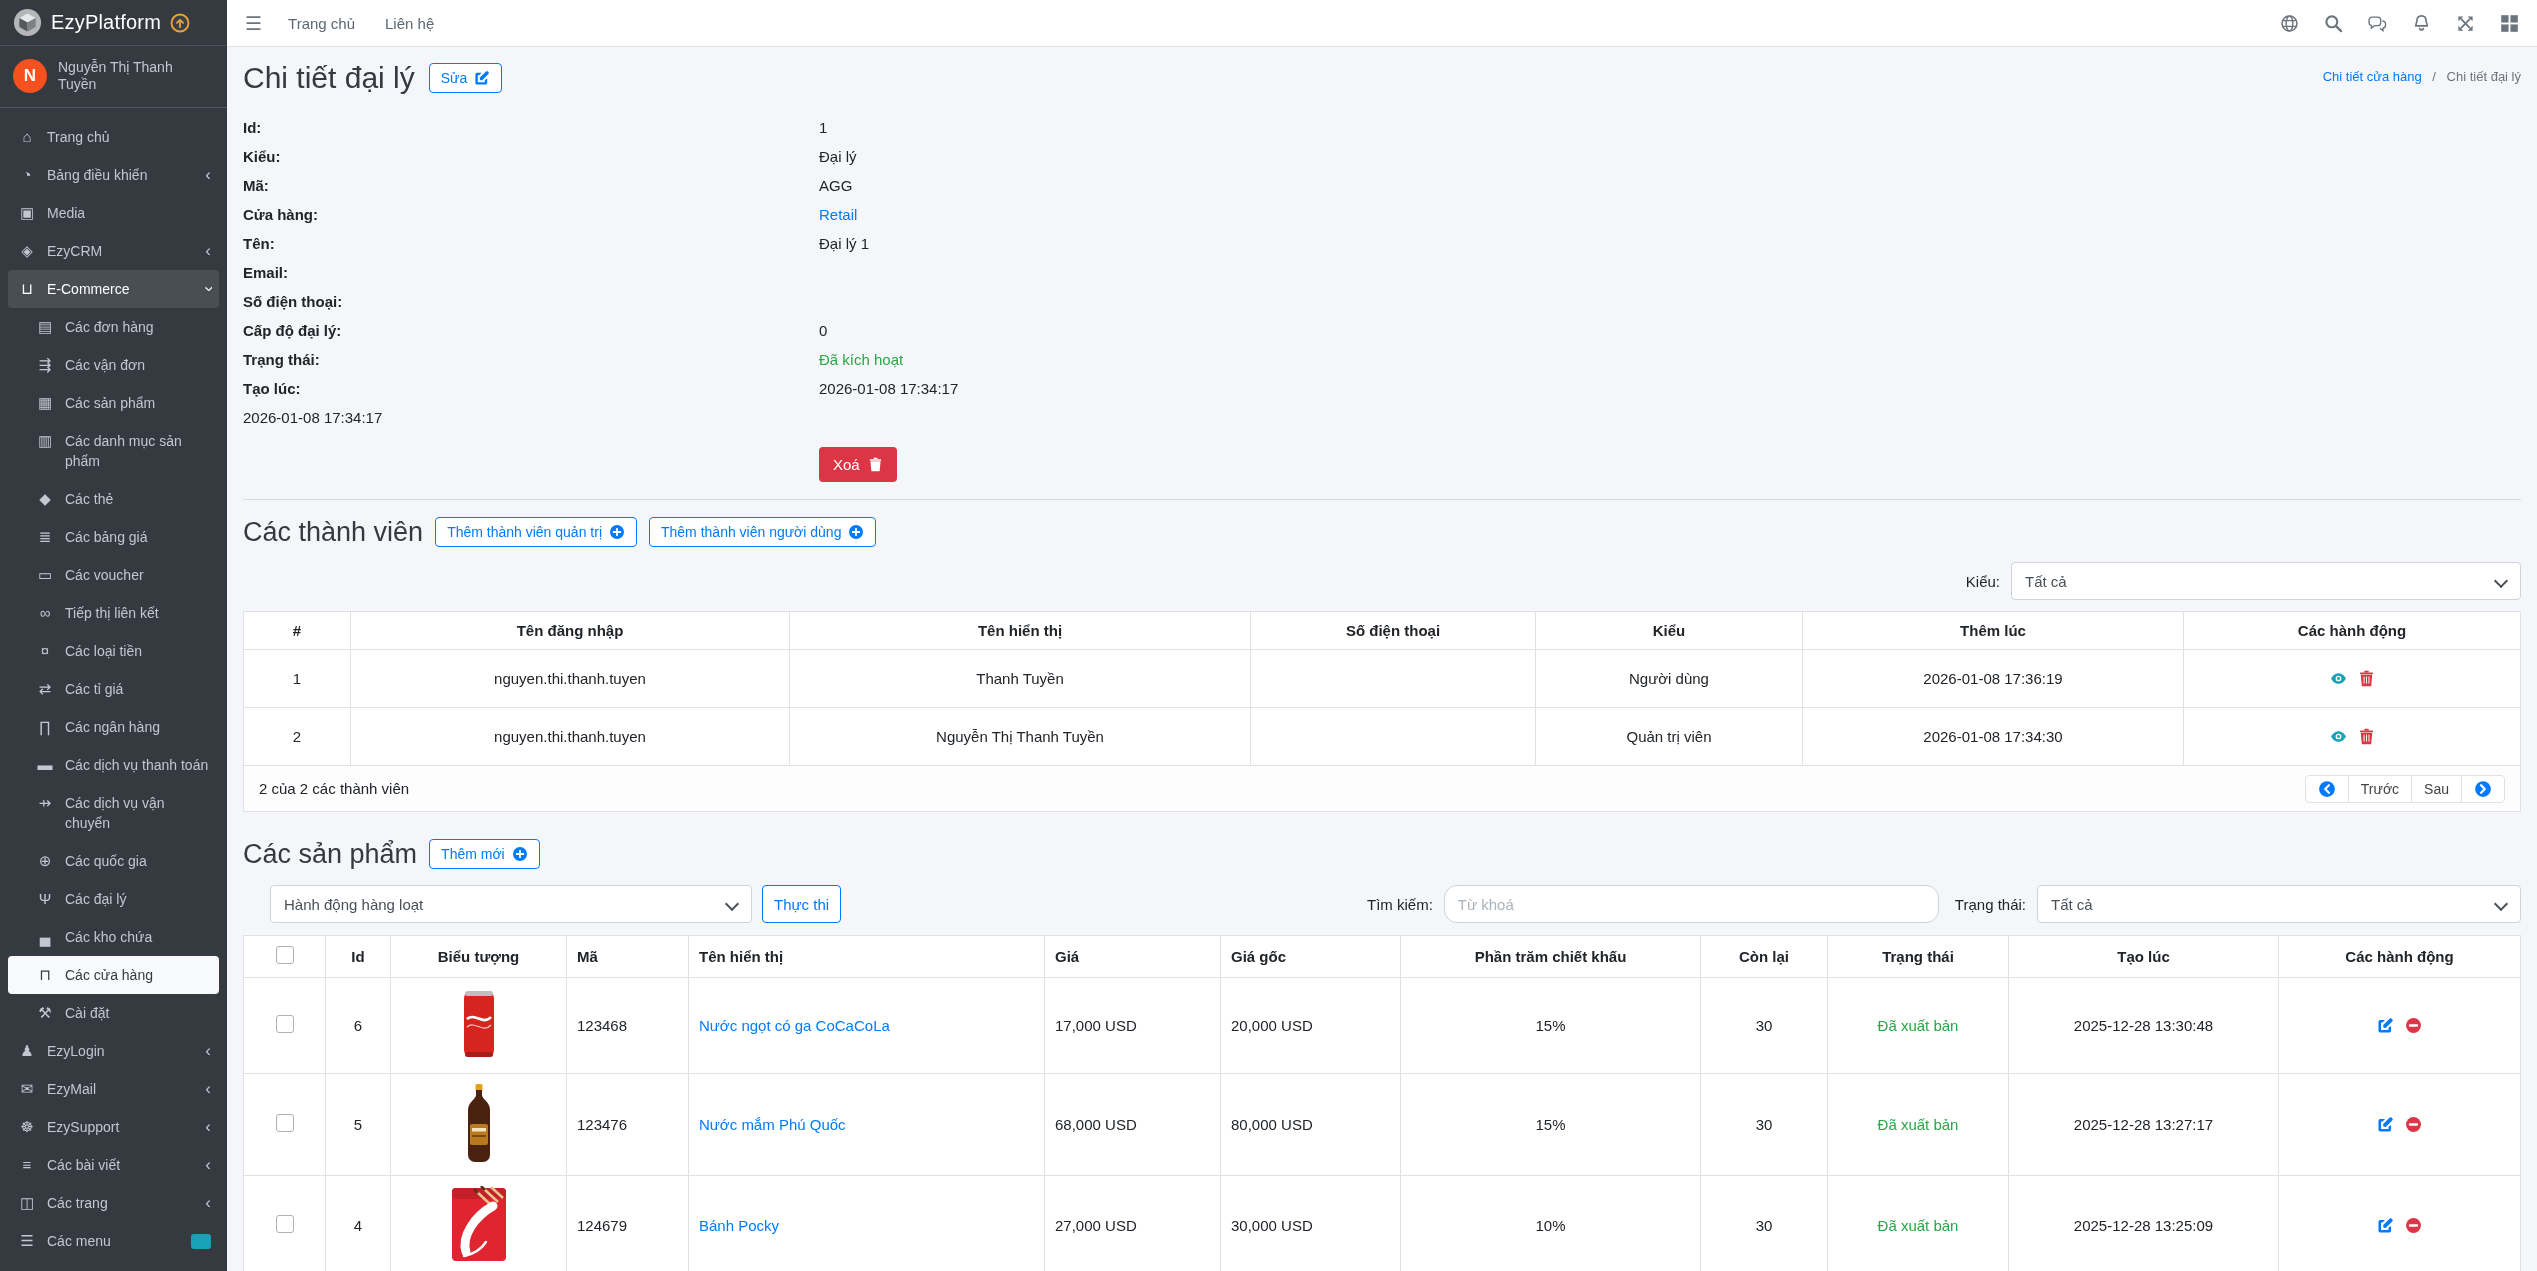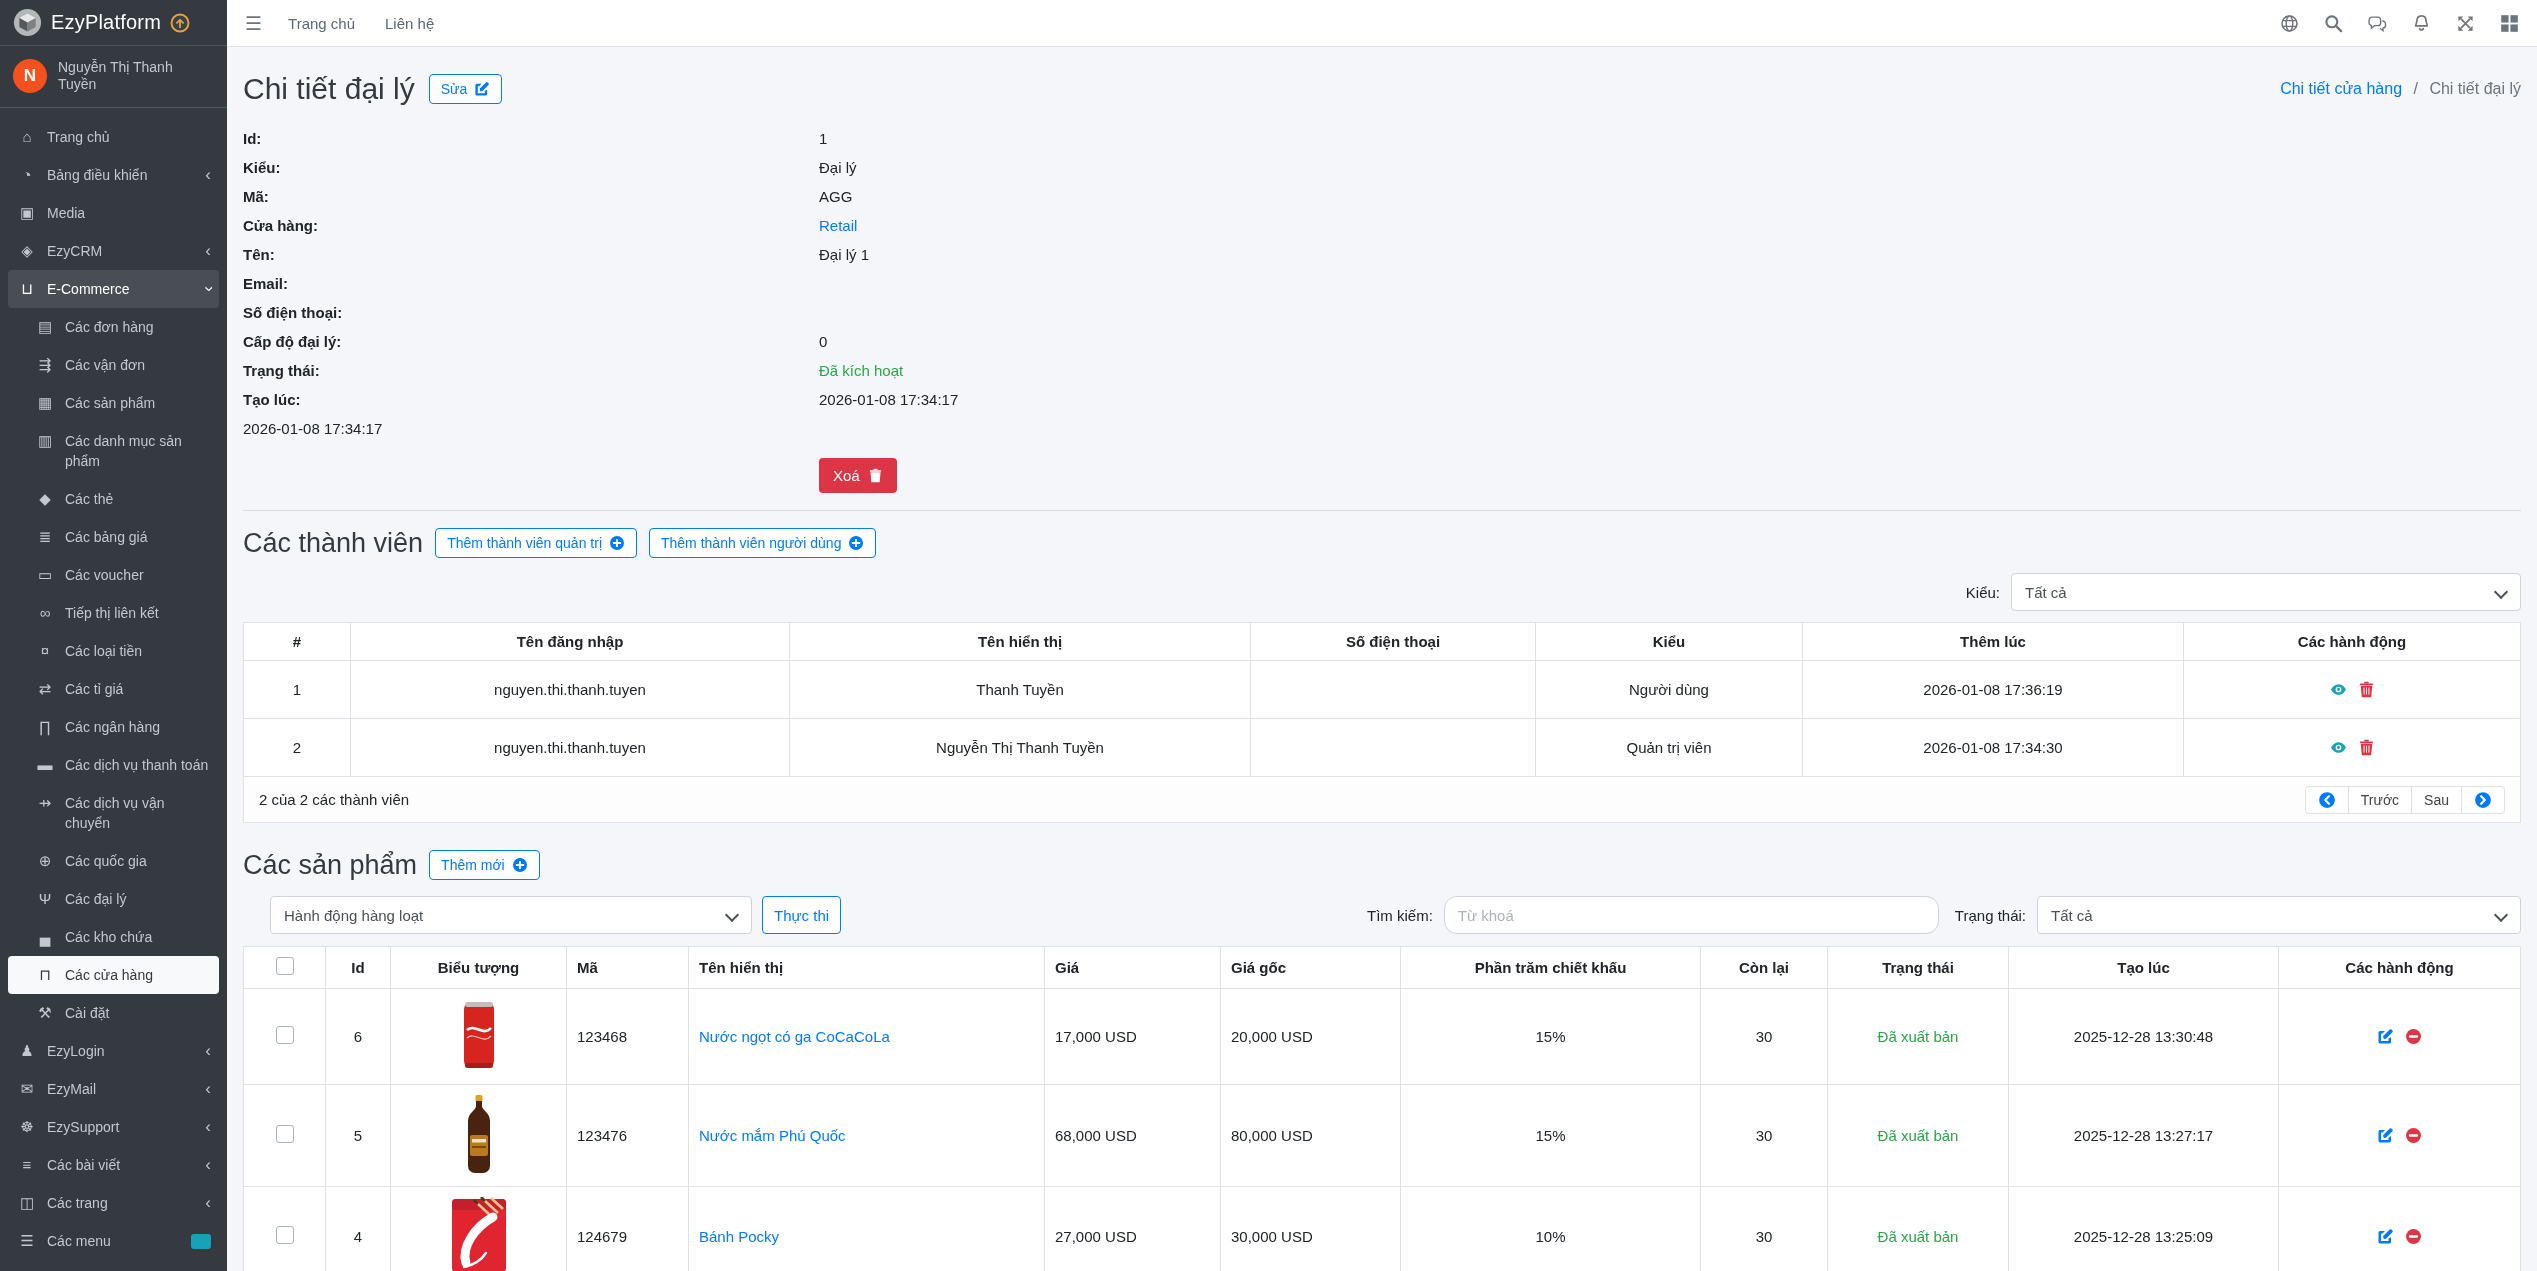--- a/index.html
+++ b/index.html
@@ -34,24 +34,24 @@
   .main { flex:1; display:flex; flex-direction:column; height:1271px; }
   .navbar { height:47px; min-height:47px; background:#fff; border-bottom:1px solid #dee2e6;
     display:flex; align-items:center; padding:0 18px; }
   .hamburger { font-size:19px; color:#6c757d; margin-right:26px; cursor:pointer; }
   .nav-link { font-size:15px; color:#5c6873; margin-right:30px; cursor:pointer; }
   .nav-icons { margin-left:auto; display:flex; align-items:center; gap:25px; }
   .nav-icons svg { width:19px; height:19px; color:#6c757d; cursor:pointer; }
 
   .content { flex:1; padding:10px 16px 0; overflow:hidden; }
 
-  .page-head { display:flex; align-items:flex-start; margin-top:14px; }
+  .page-head { display:flex; align-items:flex-start; margin-top:3px; }
   h1.page-title { font-size:30px; font-weight:500; color:#343a40; line-height:36px; }
   .section-title { font-size:27px; font-weight:500; color:#343a40; line-height:34px; }
-  .breadcrumb { margin-left:auto; font-size:16px; margin-top:9px; }
+  .breadcrumb { margin-left:auto; font-size:13px; margin-top:9px; }
   .breadcrumb .bc-link { color:#007bff; cursor:pointer; }
   .breadcrumb .bc-sep { color:#6c757d; margin:0 7px; }
   .breadcrumb .bc-cur { color:#6c757d; }
 
   .btn-outline { display:inline-flex; align-items:center; gap:7px; border:1px solid #007bff;
     color:#007bff; background:#fff; border-radius:4px; padding:6px 11px; font-size:14px;
     cursor:pointer; white-space:nowrap; }
   .btn-outline svg { width:16px; height:16px; color:#007bff; }
   .btn-danger { display:inline-flex; align-items:center; gap:8px; background:#dc3545; color:#fff;
     border:none; border-radius:4px; padding:9px 14px; font-size:15px; cursor:pointer; }

